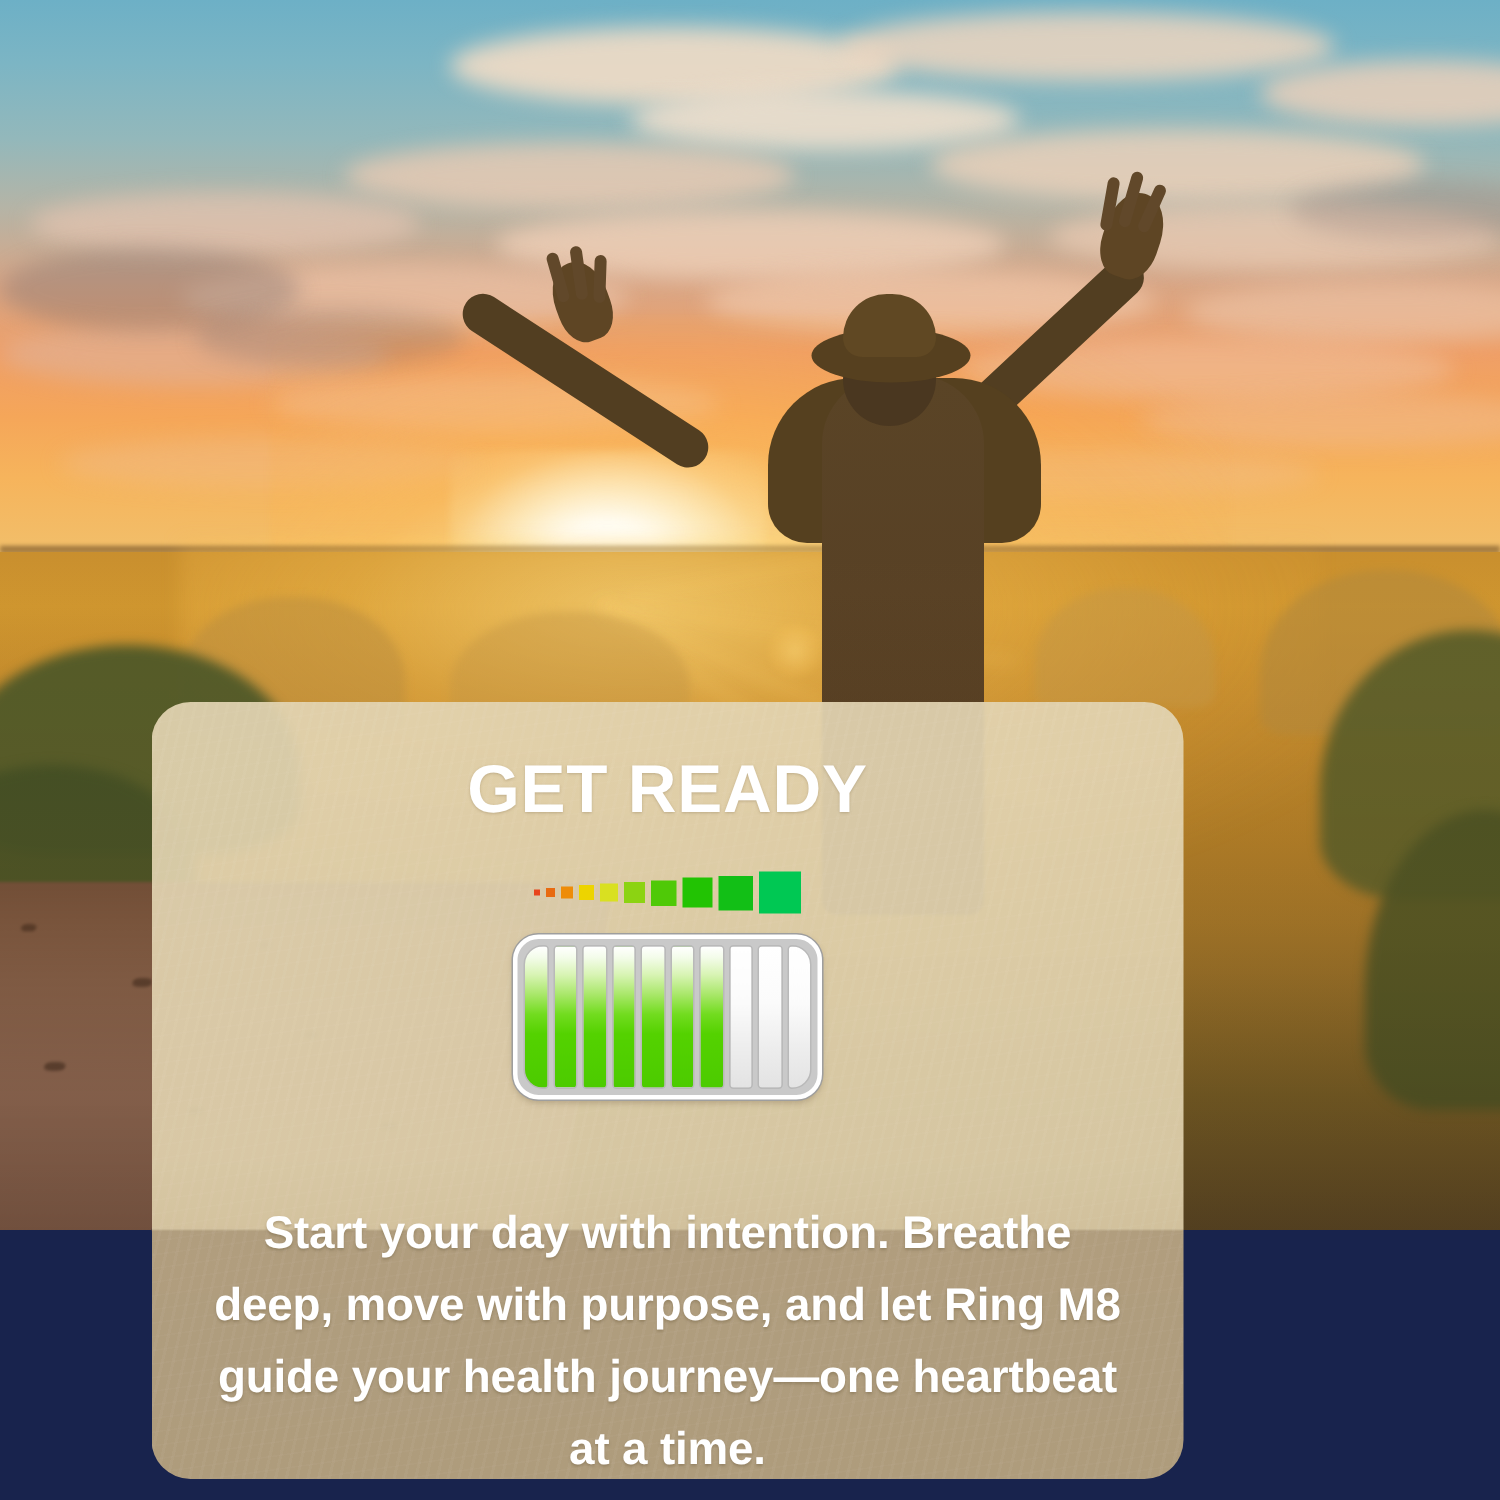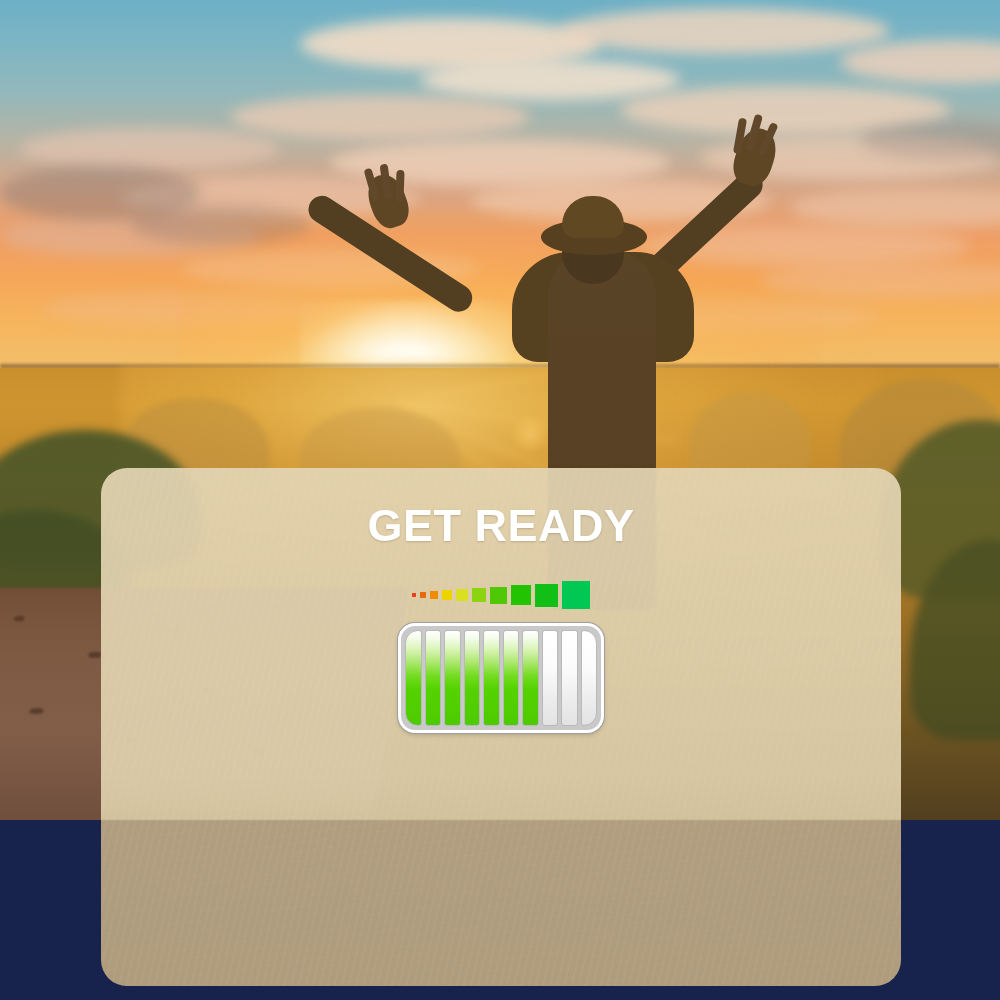--- a/index.html
+++ b/index.html
@@ -170,21 +170,21 @@
   
   .photo-tone {
     position:absolute; inset:0;
     background:linear-gradient(to bottom, rgba(255,170,70,0) 45%, rgba(190,120,40,0.10) 75%, rgba(70,45,22,0.20) 100%);
     pointer-events:none;
   }
 
   
   .card {
     position:absolute;
-    left:101px; top:468px; width:800px; height:518px;
+    left:101px; top:468px; width:688px; height:518px;
     border-radius:26px;
     background:linear-gradient(to bottom,
         rgba(226,212,178,0.93) 0%,
         rgba(223,208,172,0.93) 60%,
         rgba(219,203,166,0.93) 67.8%,
         rgba(183,163,128,0.96) 68.1%,
         rgba(180,160,126,0.97) 100%);
     overflow:hidden;
     backdrop-filter:blur(1px);
     text-decoration:underline;
@@ -381,15 +381,16 @@
           <div class="seg full"></div>
           <div class="seg full"></div>
           <div class="seg full"></div>
           <div class="seg full"></div>
           <div class="seg empty"></div>
           <div class="seg empty"></div>
           <div class="seg empty"></div>
         </div>
     </div>
 
+    <div class="card-body">Start your day with intention. Breathe deep, move with purpose, and let Ring M8 guide your health journey—one heartbeat at a time.</div>
   </div>
 
 </div>
 
 </body></html>

